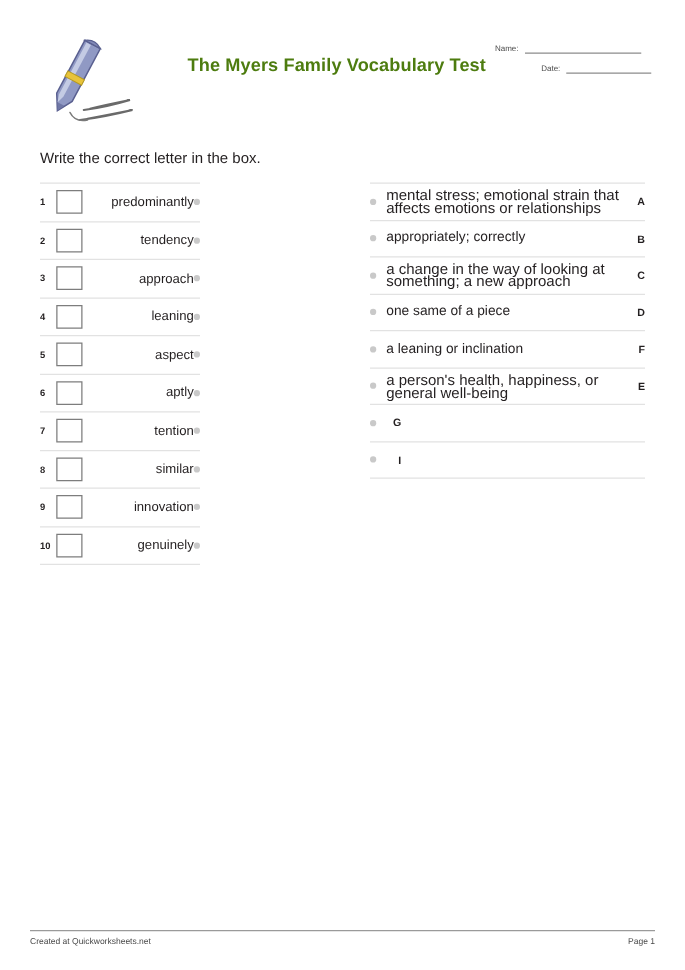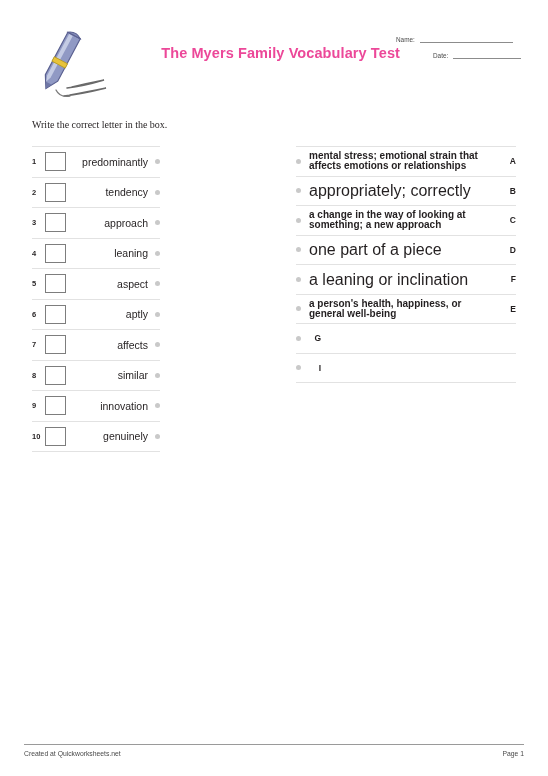--- a/index.html
+++ b/index.html
@@ -35,25 +35,25 @@
     left: 26px;
     top: 26px;
     width: 86px;
     height: 80px;
   }
   .title {
     position: absolute;
     left: 150px;
     top: 44px;
     width: 250px;
-    text-align: right;
+    text-align: left;
     font-size: 14.5px;
     font-weight: bold;
     line-height: 18px;
-    color: #ec4899;
+    color: #4d7c0f;
     letter-spacing: 0.1px;
   }
   .fields {
     position: absolute;
     left: 396px;
     top: 34px;
     width: 126px;
     font-size: 6.4px;
     color: #4a4a4a;
   }
@@ -76,23 +76,22 @@
   .field-name .fline  { width: 93px; }
   .field-date { padding-left: 37px; }
   .field-date .flabel { width: 20px; }
   .field-date .fline  { width: 68px; }
 
   
   .instructions {
     position: absolute;
     left: 32px;
     top: 119px;
-    font-size: 10px;
-    color: #231f20;
-    font-family: Liberation Serif, serif;
+    font-size: 12px;
+    color: #231f20;
   }
 
   
   .col {
     position: absolute;
     top: 146px;
   }
   .col-left  { left: 32px;  width: 128px; }
   .col-right { left: 296px; width: 220px; }
 
@@ -123,21 +122,20 @@
     flex: 0 0 21px;
     border: 1px solid #7d7d7d;
     background: #ffffff;
     box-sizing: border-box;
   }
   .qword {
     flex: 1 1 auto;
     text-align: right;
     font-size: 10.5px;
     color: #231f20;
-    padding-right: 7px;
     white-space: nowrap;
   }
   .dot {
     width: 5px;
     height: 5px;
     flex: 0 0 5px;
     border-radius: 50%;
     background: #c9c9c9;
   }
 
@@ -148,29 +146,28 @@
     align-items: center;
     min-height: 29.5px;
     padding: 2px 0;
     box-sizing: border-box;
   }
   .arow .dot {
     margin-right: 8px;
   }
   .atext {
     flex: 1 1 auto;
-    font-size: 16px;
+    font-size: 11px;
     line-height: 13.5px;
     color: #231f20;
     padding-right: 8px;
   }
   .atext.small {
-    font-size: 10px;
+    font-size: 12px;
     line-height: 10px;
-    font-weight: bold;
   }
   .aletter {
     width: 12px;
     flex: 0 0 12px;
     text-align: right;
     font-size: 8.5px;
     font-weight: bold;
     color: #231f20;
   }
 
@@ -262,21 +259,21 @@
         </div>
         <div class="qrow rowline">
           <span class="qnum">6</span>
           <span class="qbox"></span>
           <span class="qword">aptly</span>
           <span class="dot"></span>
         </div>
         <div class="qrow rowline">
           <span class="qnum">7</span>
           <span class="qbox"></span>
-          <span class="qword">affects</span>
+          <span class="qword">tention</span>
           <span class="dot"></span>
         </div>
         <div class="qrow rowline">
           <span class="qnum">8</span>
           <span class="qbox"></span>
           <span class="qword">similar</span>
           <span class="dot"></span>
         </div>
         <div class="qrow rowline">
           <span class="qnum">9</span>
@@ -306,21 +303,21 @@
           <span class="atext">appropriately; correctly</span>
           <span class="aletter">B</span>
         </div>
         <div class="arow rowline">
           <span class="dot"></span>
           <span class="atext small">a change in the way of looking at something; a new approach</span>
           <span class="aletter">C</span>
         </div>
         <div class="arow rowline">
           <span class="dot"></span>
-          <span class="atext">one part of a piece</span>
+          <span class="atext">one same of a piece</span>
           <span class="aletter">D</span>
         </div>
         <div class="arow rowline">
           <span class="dot"></span>
           <span class="atext">a leaning or inclination</span>
           <span class="aletter">F</span>
         </div>
         <div class="arow rowline">
           <span class="dot"></span>
           <span class="atext small">a person's health, happiness, or general well-being</span>

